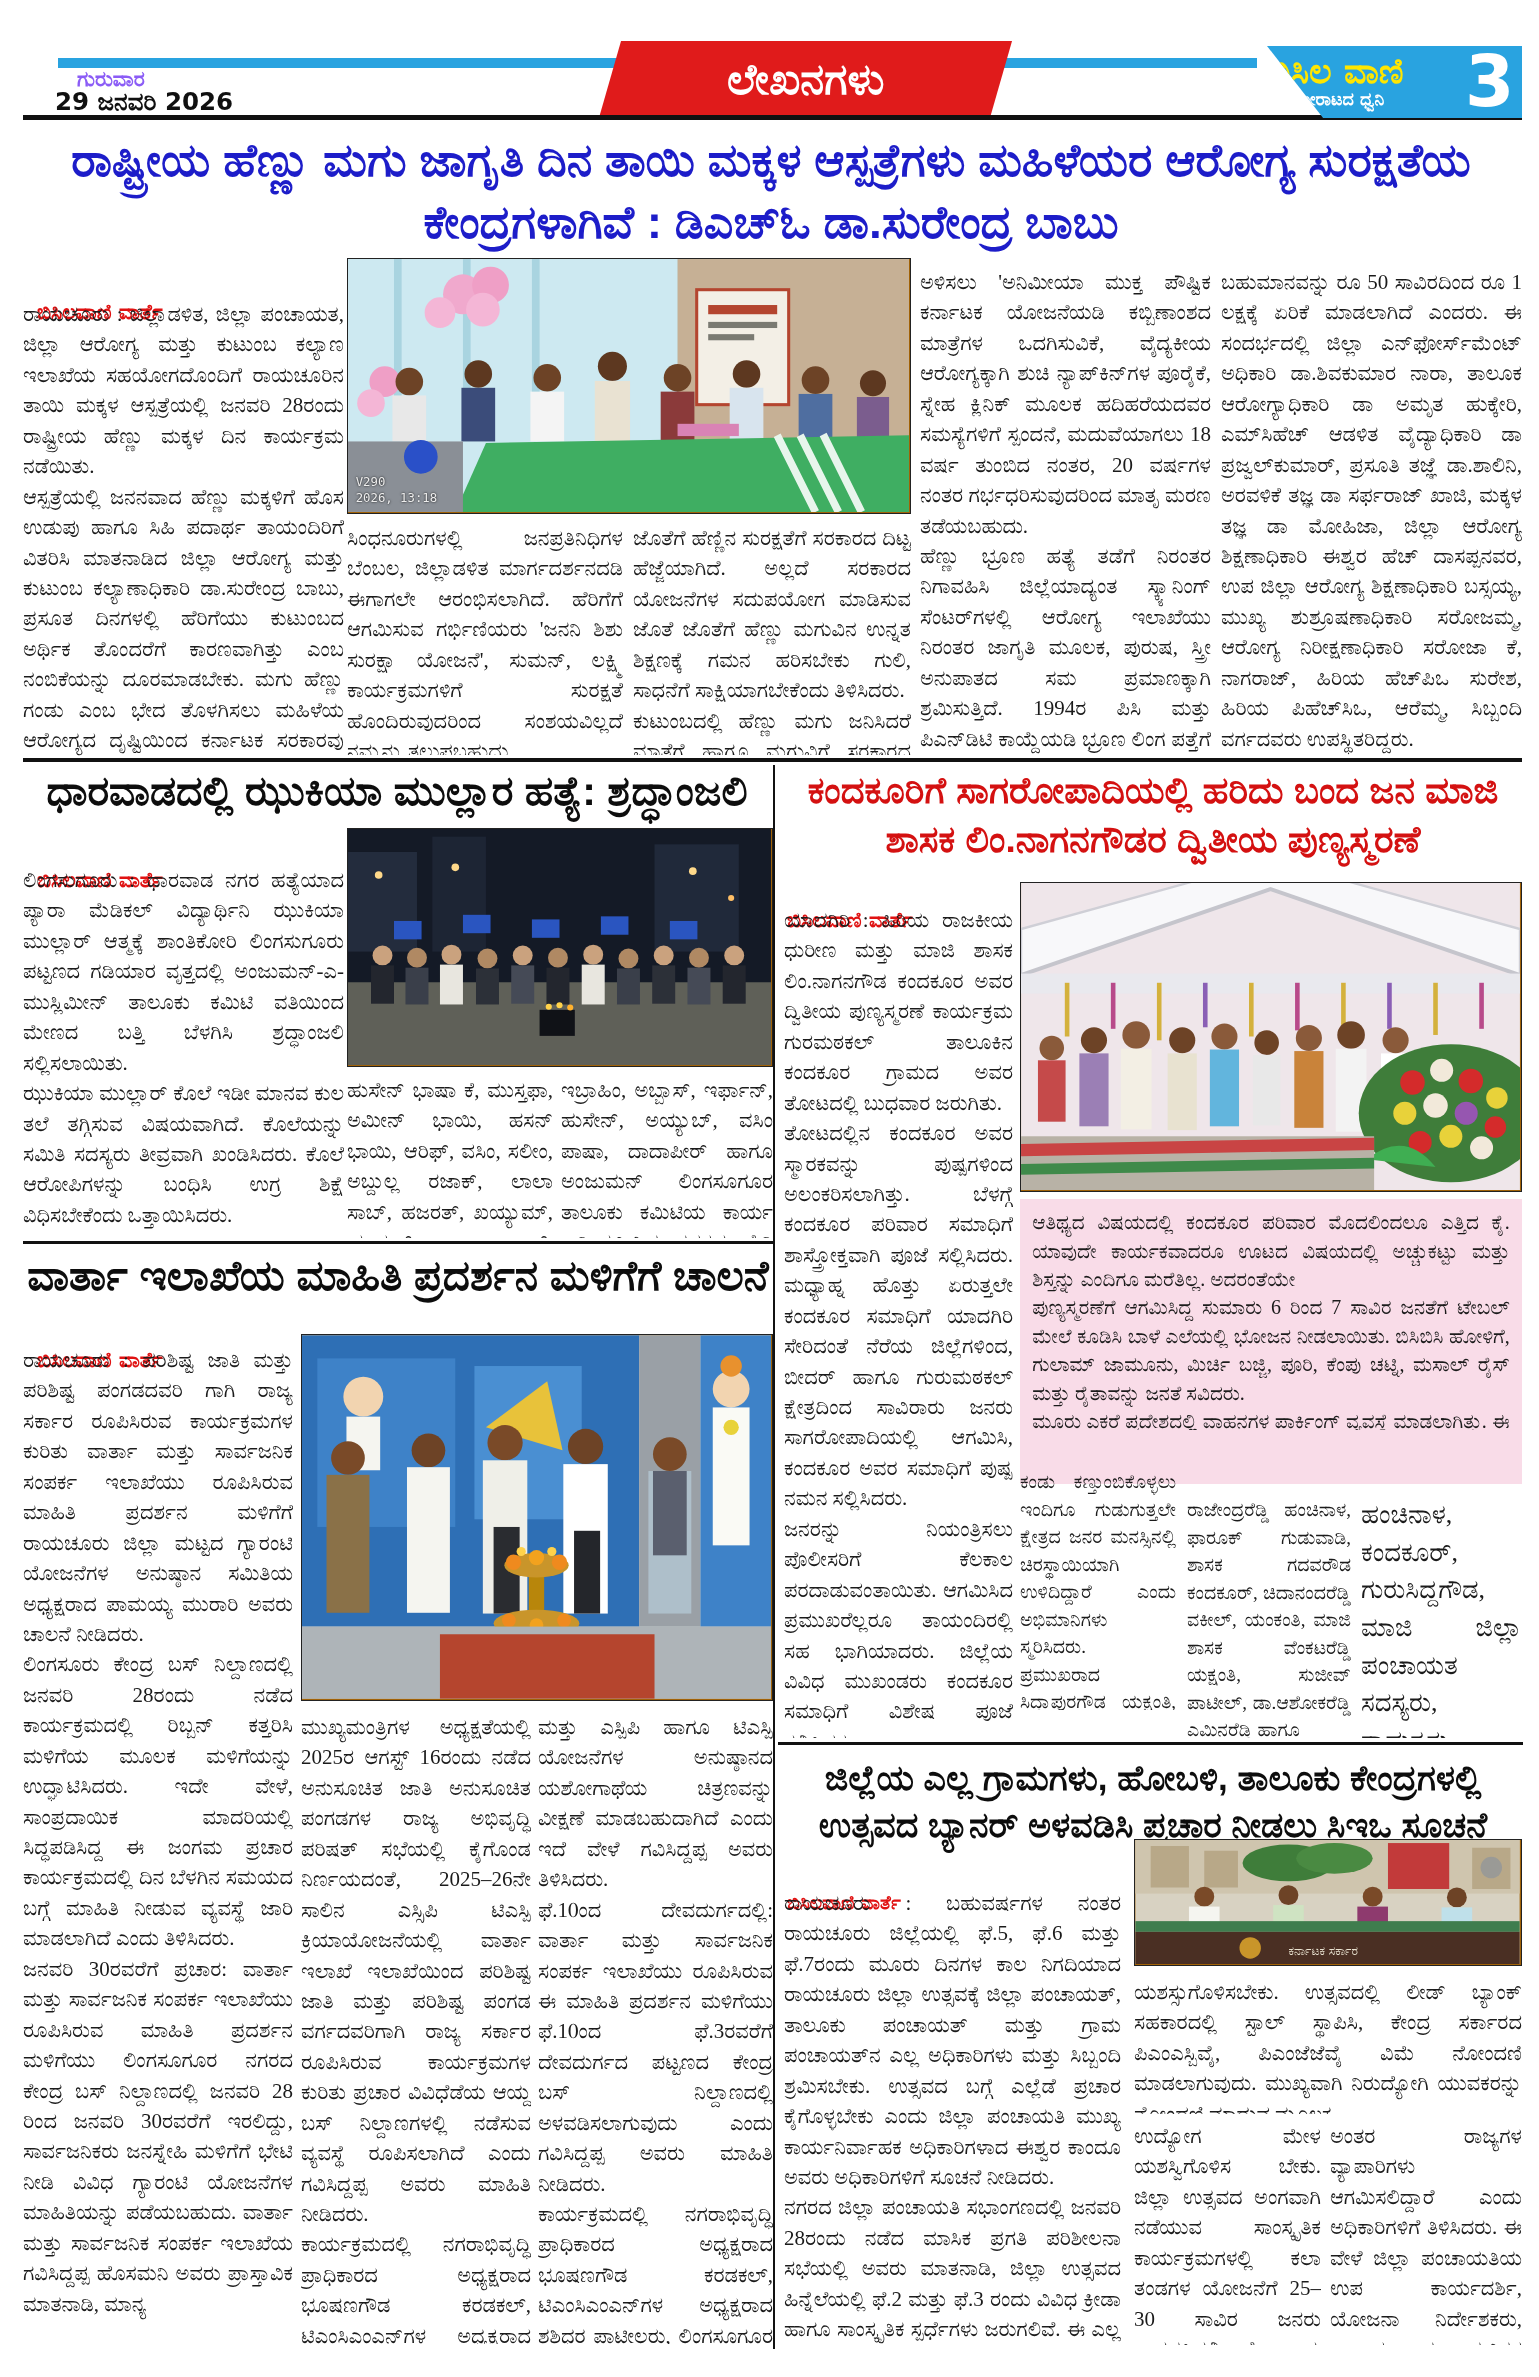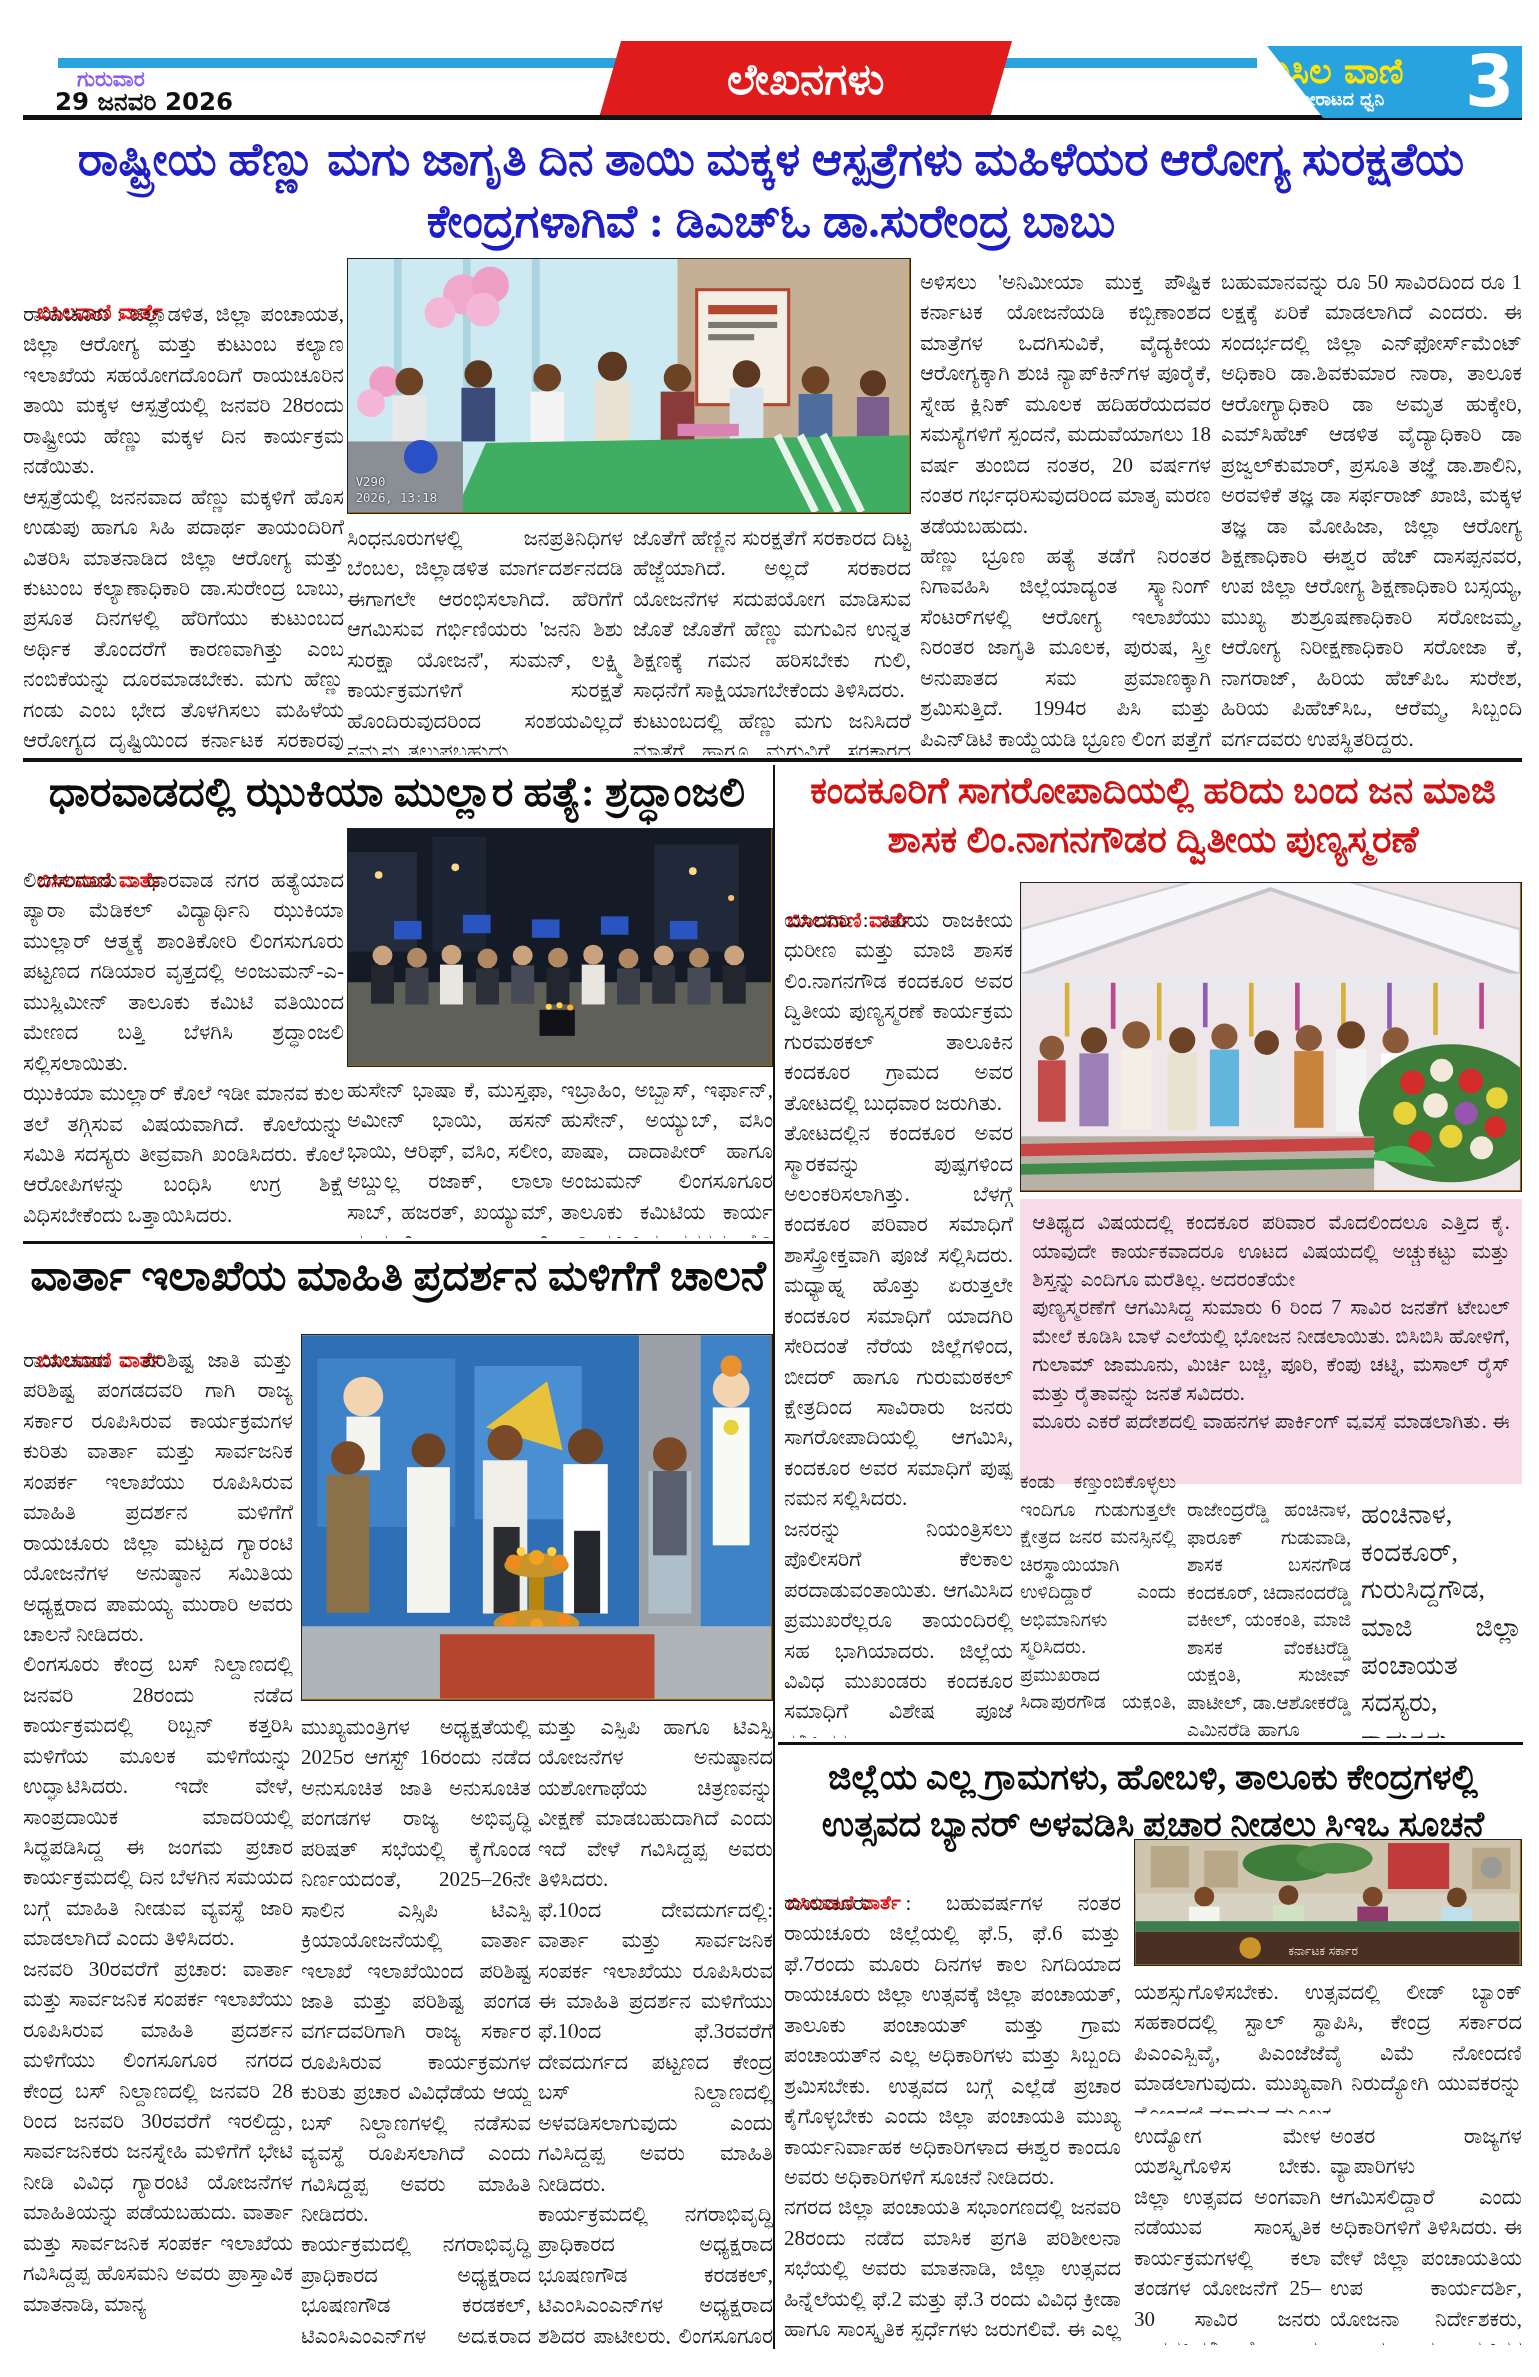--- a/index.html
+++ b/index.html
@@ -2,21 +2,21 @@
 <html style="font-size:12.3px"><head>
 <meta charset="utf-8">
 <style>
   html,body{margin:0;padding:0;background:#e8e8e8;}
   .page{position:relative;width:1540px;height:2377px;background:#ffffff;
         font-family:"Liberation Serif","DejaVu Serif",serif;color:#141414;overflow:hidden;}
   .abs{position:absolute;}
   .body-text{font-size:21px;line-height:1.45;text-align:justify;white-space:pre-line;
              overflow:hidden;color:#1b1b1b;}
   .byline{color:#e01212;font-weight:bold;font-size:21px;font-family:"DejaVu Sans",sans-serif;margin-top:32px;}
-  .headline{font-family:Liberation Serif, serif;font-weight:bold;}
+  .headline{font-family:Liberation Sans, sans-serif;font-weight:bold;}
   .hl-main{font-size:46px;line-height:1.35;color:#1d1dc9;text-align:center;}
   .hl-black{color:#0d0d0d;text-align:center;}
   .hl-red{color:#d41111;text-align:center;line-height:1.32;}
   .rule-h{background:#111;}
   .rule-v{background:#111;}
   .photo{border:1.5px solid #222;box-sizing:border-box;background:#a16207;}
   .photo svg{display:block;}
   
   .top-bar{background:#29a3e0;}
   .day-label{color:#8b5cf6;font-weight:bold;font-size:21px;font-family:"DejaVu Sans",sans-serif;}
@@ -252,21 +252,21 @@
   </div>
 
   <div class="abs pink-box" style="left:1020px;top:1199px;width:502px;height:285px;">
     <div class="pink-body" style="height:222px;">ಆತಿಥ್ಯದ ವಿಷಯದಲ್ಲಿ ಕಂದಕೂರ ಪರಿವಾರ ಮೊದಲಿಂದಲೂ ಎತ್ತಿದ ಕೈ. ಯಾವುದೇ ಕಾರ್ಯಕವಾದರೂ ಊಟದ ವಿಷಯದಲ್ಲಿ ಅಚ್ಚುಕಟ್ಟು ಮತ್ತು ಶಿಸ್ತನ್ನು ಎಂದಿಗೂ ಮರೆತಿಲ್ಲ. ಅದರಂತೆಯೇ
 ಪುಣ್ಯಸ್ಮರಣೆಗೆ ಆಗಮಿಸಿದ್ದ ಸುಮಾರು 6 ರಿಂದ 7 ಸಾವಿರ ಜನತೆಗೆ ಟೇಬಲ್ ಮೇಲೆ ಕೂಡಿಸಿ ಬಾಳೆ ಎಲೆಯಲ್ಲಿ ಭೋಜನ ನೀಡಲಾಯಿತು. ಬಿಸಿಬಿಸಿ ಹೋಳಿಗೆ, ಗುಲಾಮ್ ಜಾಮೂನು, ಮಿರ್ಚಿ ಬಜ್ಜಿ, ಪೂರಿ, ಕೆಂಪು ಚಟ್ನಿ, ಮಸಾಲ್ ರೈಸ್ ಮತ್ತು ರೈತಾವನ್ನು ಜನತೆ ಸವಿದರು.
 ಮೂರು ಎಕರೆ ಪ್ರದೇಶದಲ್ಲಿ ವಾಹನಗಳ ಪಾರ್ಕಿಂಗ್ ವ್ಯವಸ್ಥೆ ಮಾಡಲಾಗಿತ್ತು. ಈ ಎಲ್ಲ ಮೇಲುಸ್ತುವಾರಿಯನ್ನು ಮಲ್ಲಿಕಾರ್ಜುನರಡ್ಡಿ ಕದಕೂರ ಮತ್ತು ಶಾಸಕ ಶರಣಗೌಡ ಕಂದಕೂರ ಖುದ್ದಾಗಿ ಮುಂದೆ ನಿಂತು ನೋಡಿಕೊಂಡರು.</div>
   </div>
 
   <div class="abs body-text" style="left:1020px;top:1468px;width:156px;height:242px;font-size:19px;">ಕಂಡು ಕಣ್ತುಂಬಿಕೊಳ್ಳಲು ಇಂದಿಗೂ ಗುಡುಗುತ್ತಲೇ ಕ್ಷೇತ್ರದ ಜನರ ಮನಸ್ಸಿನಲ್ಲಿ ಚಿರಸ್ಥಾಯಿಯಾಗಿ ಉಳಿದಿದ್ದಾರೆ ಎಂದು ಅಭಿಮಾನಿಗಳು ಸ್ಮರಿಸಿದರು.
 ಪ್ರಮುಖರಾದ ಸಿದ್ದಾಪುರಗೌಡ ಯಕ್ಷಂತಿ, ಲಿಂಗಣ್ಣಗೌಡ ಕೊಡಮಳ್ಳಿ, ಗೌಡಗೌಡ ಮರದೇರ್, ಡಾ.ಆಶೋಕರೆಡ್ಡಿ ಎಮಿನರೆಡ್ಡಿ ವಡವಟ್,</div>
-  <div class="abs body-text" style="left:1187px;top:1496px;width:164px;height:242px;font-size:19px;">ರಾಜೇಂದ್ರರೆಡ್ಡಿ ಹಂಚಿನಾಳ, ಫಾರೂಕ್ ಗುಡುವಾಡಿ, ಶಾಸಕ ಬಸನಗೌಡ ಕಂದಕೂರ್, ಚಿದಾನಂದರೆಡ್ಡಿ ವಕೀಲ್, ಯಂಕಂತಿ, ಮಾಜಿ ಶಾಸಕ ವೆಂಕಟರೆಡ್ಡಿ ಯಕ್ಷಂತಿ, ಸುಜೀವ್ ಪಾಟೀಲ್, ಡಾ.ಆಶೋಕರೆಡ್ಡಿ ಎಮಿನರೆಡ್ಡಿ ಹಾಗೂ</div>
+  <div class="abs body-text" style="left:1187px;top:1496px;width:164px;height:242px;font-size:19px;">ರಾಜೇಂದ್ರರೆಡ್ಡಿ ಹಂಚಿನಾಳ, ಫಾರೂಕ್ ಗುಡುವಾಡಿ, ಶಾಸಕ ಗದವರೌಡ ಕಂದಕೂರ್, ಚಿದಾನಂದರೆಡ್ಡಿ ವಕೀಲ್, ಯಂಕಂತಿ, ಮಾಜಿ ಶಾಸಕ ವೆಂಕಟರೆಡ್ಡಿ ಯಕ್ಷಂತಿ, ಸುಜೀವ್ ಪಾಟೀಲ್, ಡಾ.ಆಶೋಕರೆಡ್ಡಿ ಎಮಿನರೆಡ್ಡಿ ಹಾಗೂ</div>
   <div class="abs body-text" style="left:1361px;top:1496px;width:161px;height:242px;font-size:26px;">ಹಂಚಿನಾಳ, ಕಂದಕೂರ್, ಗುರುಸಿದ್ದಗೌಡ, ಮಾಜಿ ಜಿಲ್ಲಾ ಪಂಚಾಯತ ಸದಸ್ಯರು, ಗ್ರಾಮಸ್ಥರು, ಅಭಿಮಾನಿಗಳ ಬಳಗ, ಸಮಾಜದ ನೇತಾರರು, ಗ್ರಾಮ ಪಂಚಾಯತಿ ಸದಸ್ಯರು ಮತ್ತು ಕಾರ್ಯಕರ್ತರು ಇದ್ದರು.</div>
   <div class="abs rule-h" style="left:778px;top:1742px;width:745px;height:3.1px;"></div>
 
   <div class="abs headline hl-black" style="left:23px;top:1252px;width:750px;font-size:42px;">ವಾರ್ತಾ ಇಲಾಖೆಯ ಮಾಹಿತಿ ಪ್ರದರ್ಶನ ಮಳಿಗೆಗೆ ಚಾಲನೆ</div>
   <div class="abs byline" style="left:37px;top:1316px;">ಬಿಸಿಲವಾಣಿ ವಾರ್ತೆ</div>
   <div class="abs body-text" style="left:23px;top:1345px;width:270px;height:1000px;">ರಾಯಚೂರು : ಪರಿಶಿಷ್ಟ ಜಾತಿ ಮತ್ತು ಪರಿಶಿಷ್ಟ ಪಂಗಡದವರಿ ಗಾಗಿ ರಾಜ್ಯ ಸರ್ಕಾರ ರೂಪಿಸಿರುವ ಕಾರ್ಯಕ್ರಮಗಳ ಕುರಿತು ವಾರ್ತಾ ಮತ್ತು ಸಾರ್ವಜನಿಕ ಸಂಪರ್ಕ ಇಲಾಖೆಯು ರೂಪಿಸಿರುವ ಮಾಹಿತಿ ಪ್ರದರ್ಶನ ಮಳಿಗೆಗೆ ರಾಯಚೂರು ಜಿಲ್ಲಾ ಮಟ್ಟದ ಗ್ಯಾರಂಟಿ ಯೋಜನೆಗಳ ಅನುಷ್ಠಾನ ಸಮಿತಿಯ ಅಧ್ಯಕ್ಷರಾದ ಪಾಮಯ್ಯ ಮುರಾರಿ ಅವರು ಚಾಲನೆ ನೀಡಿದರು.
 ಲಿಂಗಸೂರು ಕೇಂದ್ರ ಬಸ್ ನಿಲ್ದಾಣದಲ್ಲಿ ಜನವರಿ 28ರಂದು ನಡೆದ ಕಾರ್ಯಕ್ರಮದಲ್ಲಿ ರಿಬ್ಬನ್ ಕತ್ತರಿಸಿ ಮಳಿಗೆಯ ಮೂಲಕ ಮಳಿಗೆಯನ್ನು ಉದ್ಘಾಟಿಸಿದರು. ಇದೇ ವೇಳೆ, ಸಾಂಪ್ರದಾಯಿಕ ಮಾದರಿಯಲ್ಲಿ ಸಿದ್ಧಪಡಿಸಿದ್ದ ಈ ಜಂಗಮ ಪ್ರಚಾರ ಕಾರ್ಯಕ್ರಮದಲ್ಲಿ ದಿನ ಬೆಳಗಿನ ಸಮಯದ ಬಗ್ಗೆ ಮಾಹಿತಿ ನೀಡುವ ವ್ಯವಸ್ಥೆ ಜಾರಿ ಮಾಡಲಾಗಿದೆ ಎಂದು ತಿಳಿಸಿದರು.
 ಜನವರಿ 30ರವರೆಗೆ ಪ್ರಚಾರ: ವಾರ್ತಾ ಮತ್ತು ಸಾರ್ವಜನಿಕ ಸಂಪರ್ಕ ಇಲಾಖೆಯು ರೂಪಿಸಿರುವ ಮಾಹಿತಿ ಪ್ರದರ್ಶನ ಮಳಿಗೆಯು ಲಿಂಗಸೂಗೂರ ನಗರದ ಕೇಂದ್ರ ಬಸ್ ನಿಲ್ದಾಣದಲ್ಲಿ ಜನವರಿ 28 ರಿಂದ ಜನವರಿ 30ರವರೆಗೆ ಇರಲಿದ್ದು, ಸಾರ್ವಜನಿಕರು ಜನಸ್ನೇಹಿ ಮಳಿಗೆಗೆ ಭೇಟಿ ನೀಡಿ ವಿವಿಧ ಗ್ಯಾರಂಟಿ ಯೋಜನೆಗಳ ಮಾಹಿತಿಯನ್ನು ಪಡೆಯಬಹುದು. ವಾರ್ತಾ ಮತ್ತು ಸಾರ್ವಜನಿಕ ಸಂಪರ್ಕ ಇಲಾಖೆಯ ಗವಿಸಿದ್ದಪ್ಪ ಹೊಸಮನಿ ಅವರು ಪ್ರಾಸ್ತಾವಿಕ ಮಾತನಾಡಿ, ಮಾನ್ಯ</div>
 
   <div class="abs photo" style="left:301px;top:1334px;width:472px;height:367px;">

